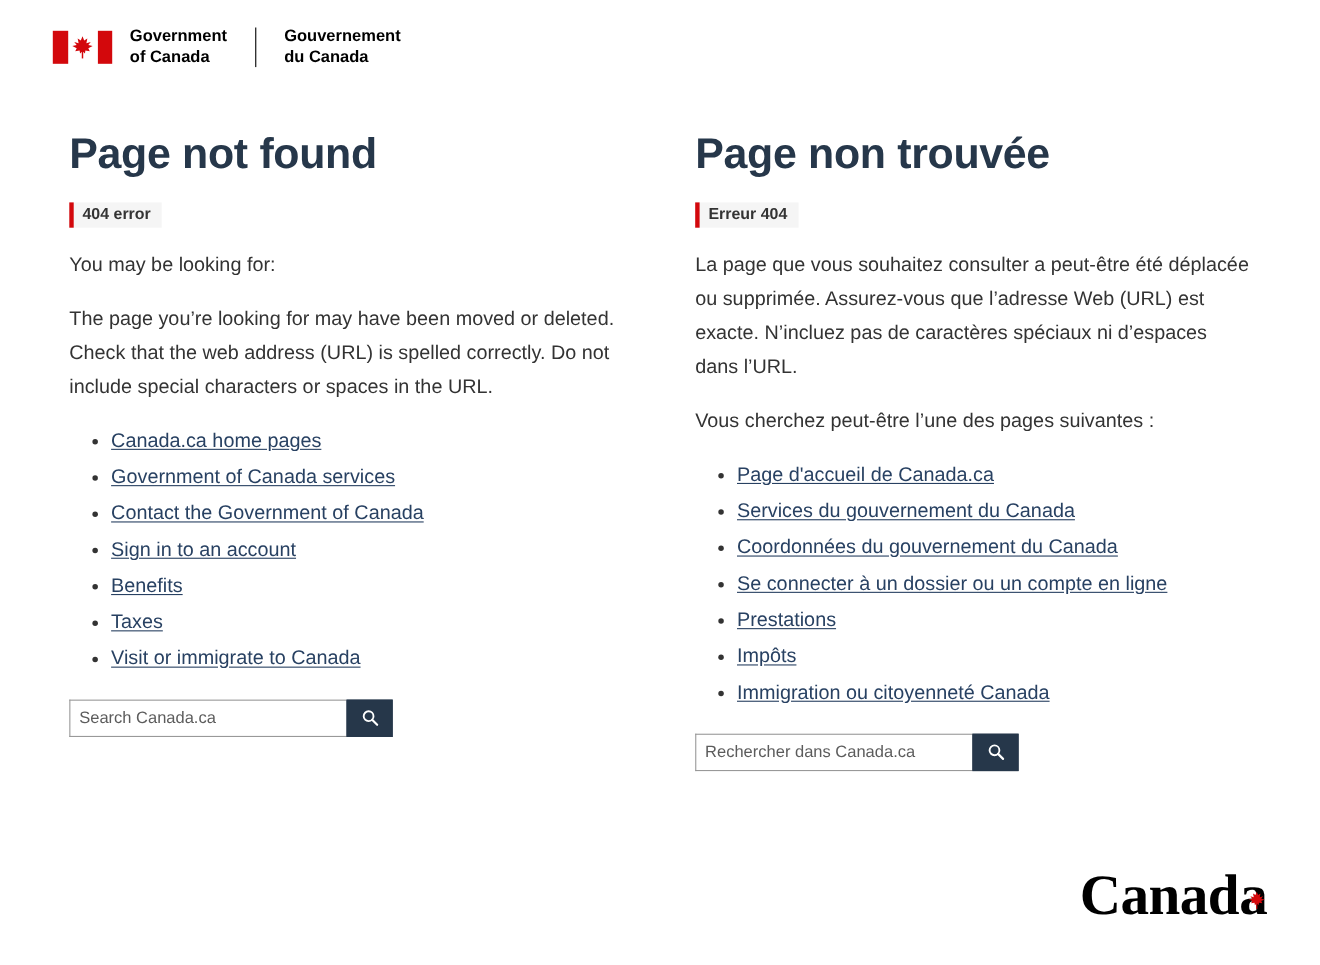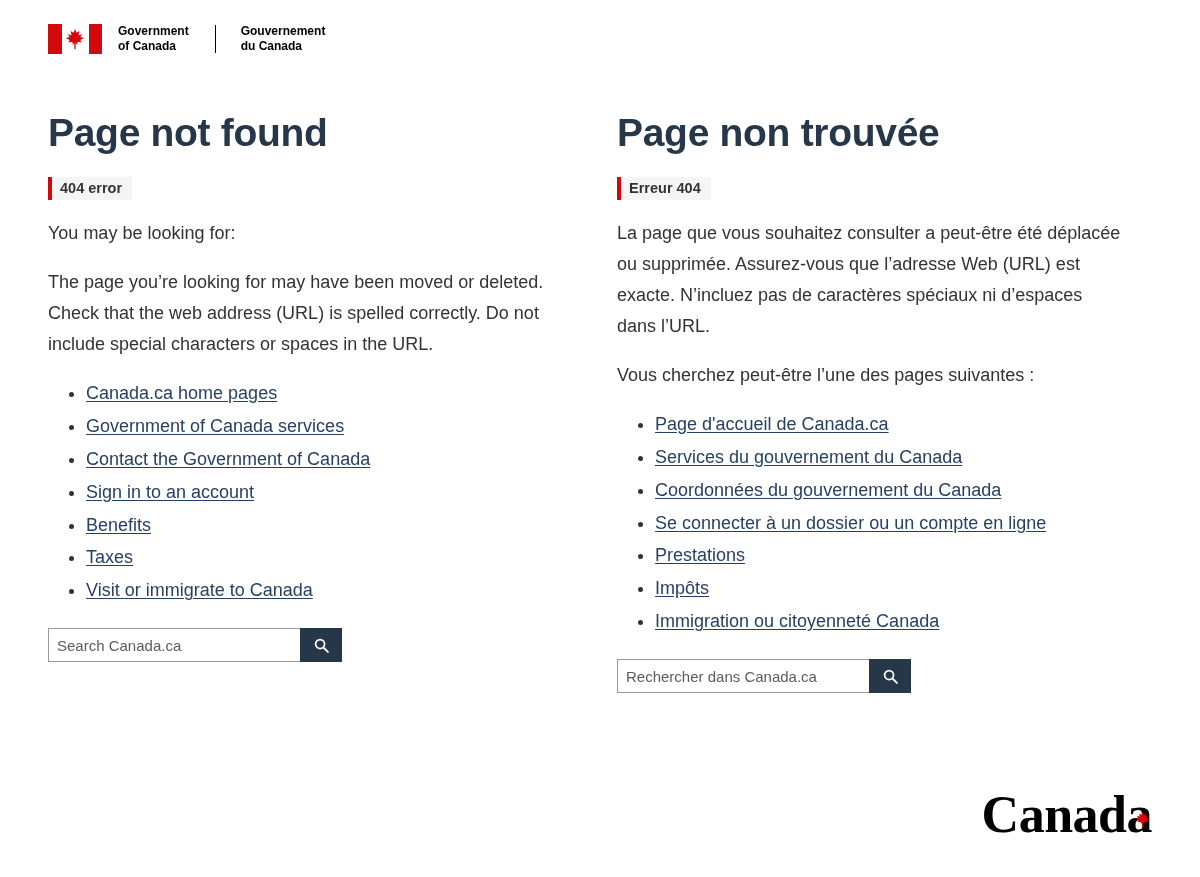--- a/index.html
+++ b/index.html
@@ -48,21 +48,21 @@
     position: absolute;
     left: 50%;
     top: 50%;
     transform: translate(-50%, -50%);
     width: 22px;
     height: 22px;
   }
   .wordmark-text {
     display: flex;
     gap: 26px;
-    font-size: 12px;
+    font-size: 15px;
     line-height: 1.25;
     font-weight: bold;
     color: #000;
   }
   .wordmark-text .en, .wordmark-text .fr {
     white-space: nowrap;
   }
   .wordmark-text .fr {
     position: relative;
     padding-left: 26px;
@@ -73,21 +73,21 @@
     left: 0;
     top: 1px;
     bottom: 1px;
     width: 1px;
     background: #000;
   }
 
   
   .columns {
     display: flex;
-    padding: 0 48px;
+    padding: 0 63px;
     margin-top: 58px;
     gap: 64px;
   }
   .col {
     width: 505px;
   }
   h1 {
     font-family: "Liberation Sans", sans-serif;
     font-size: 39px;
     line-height: 1.1;

